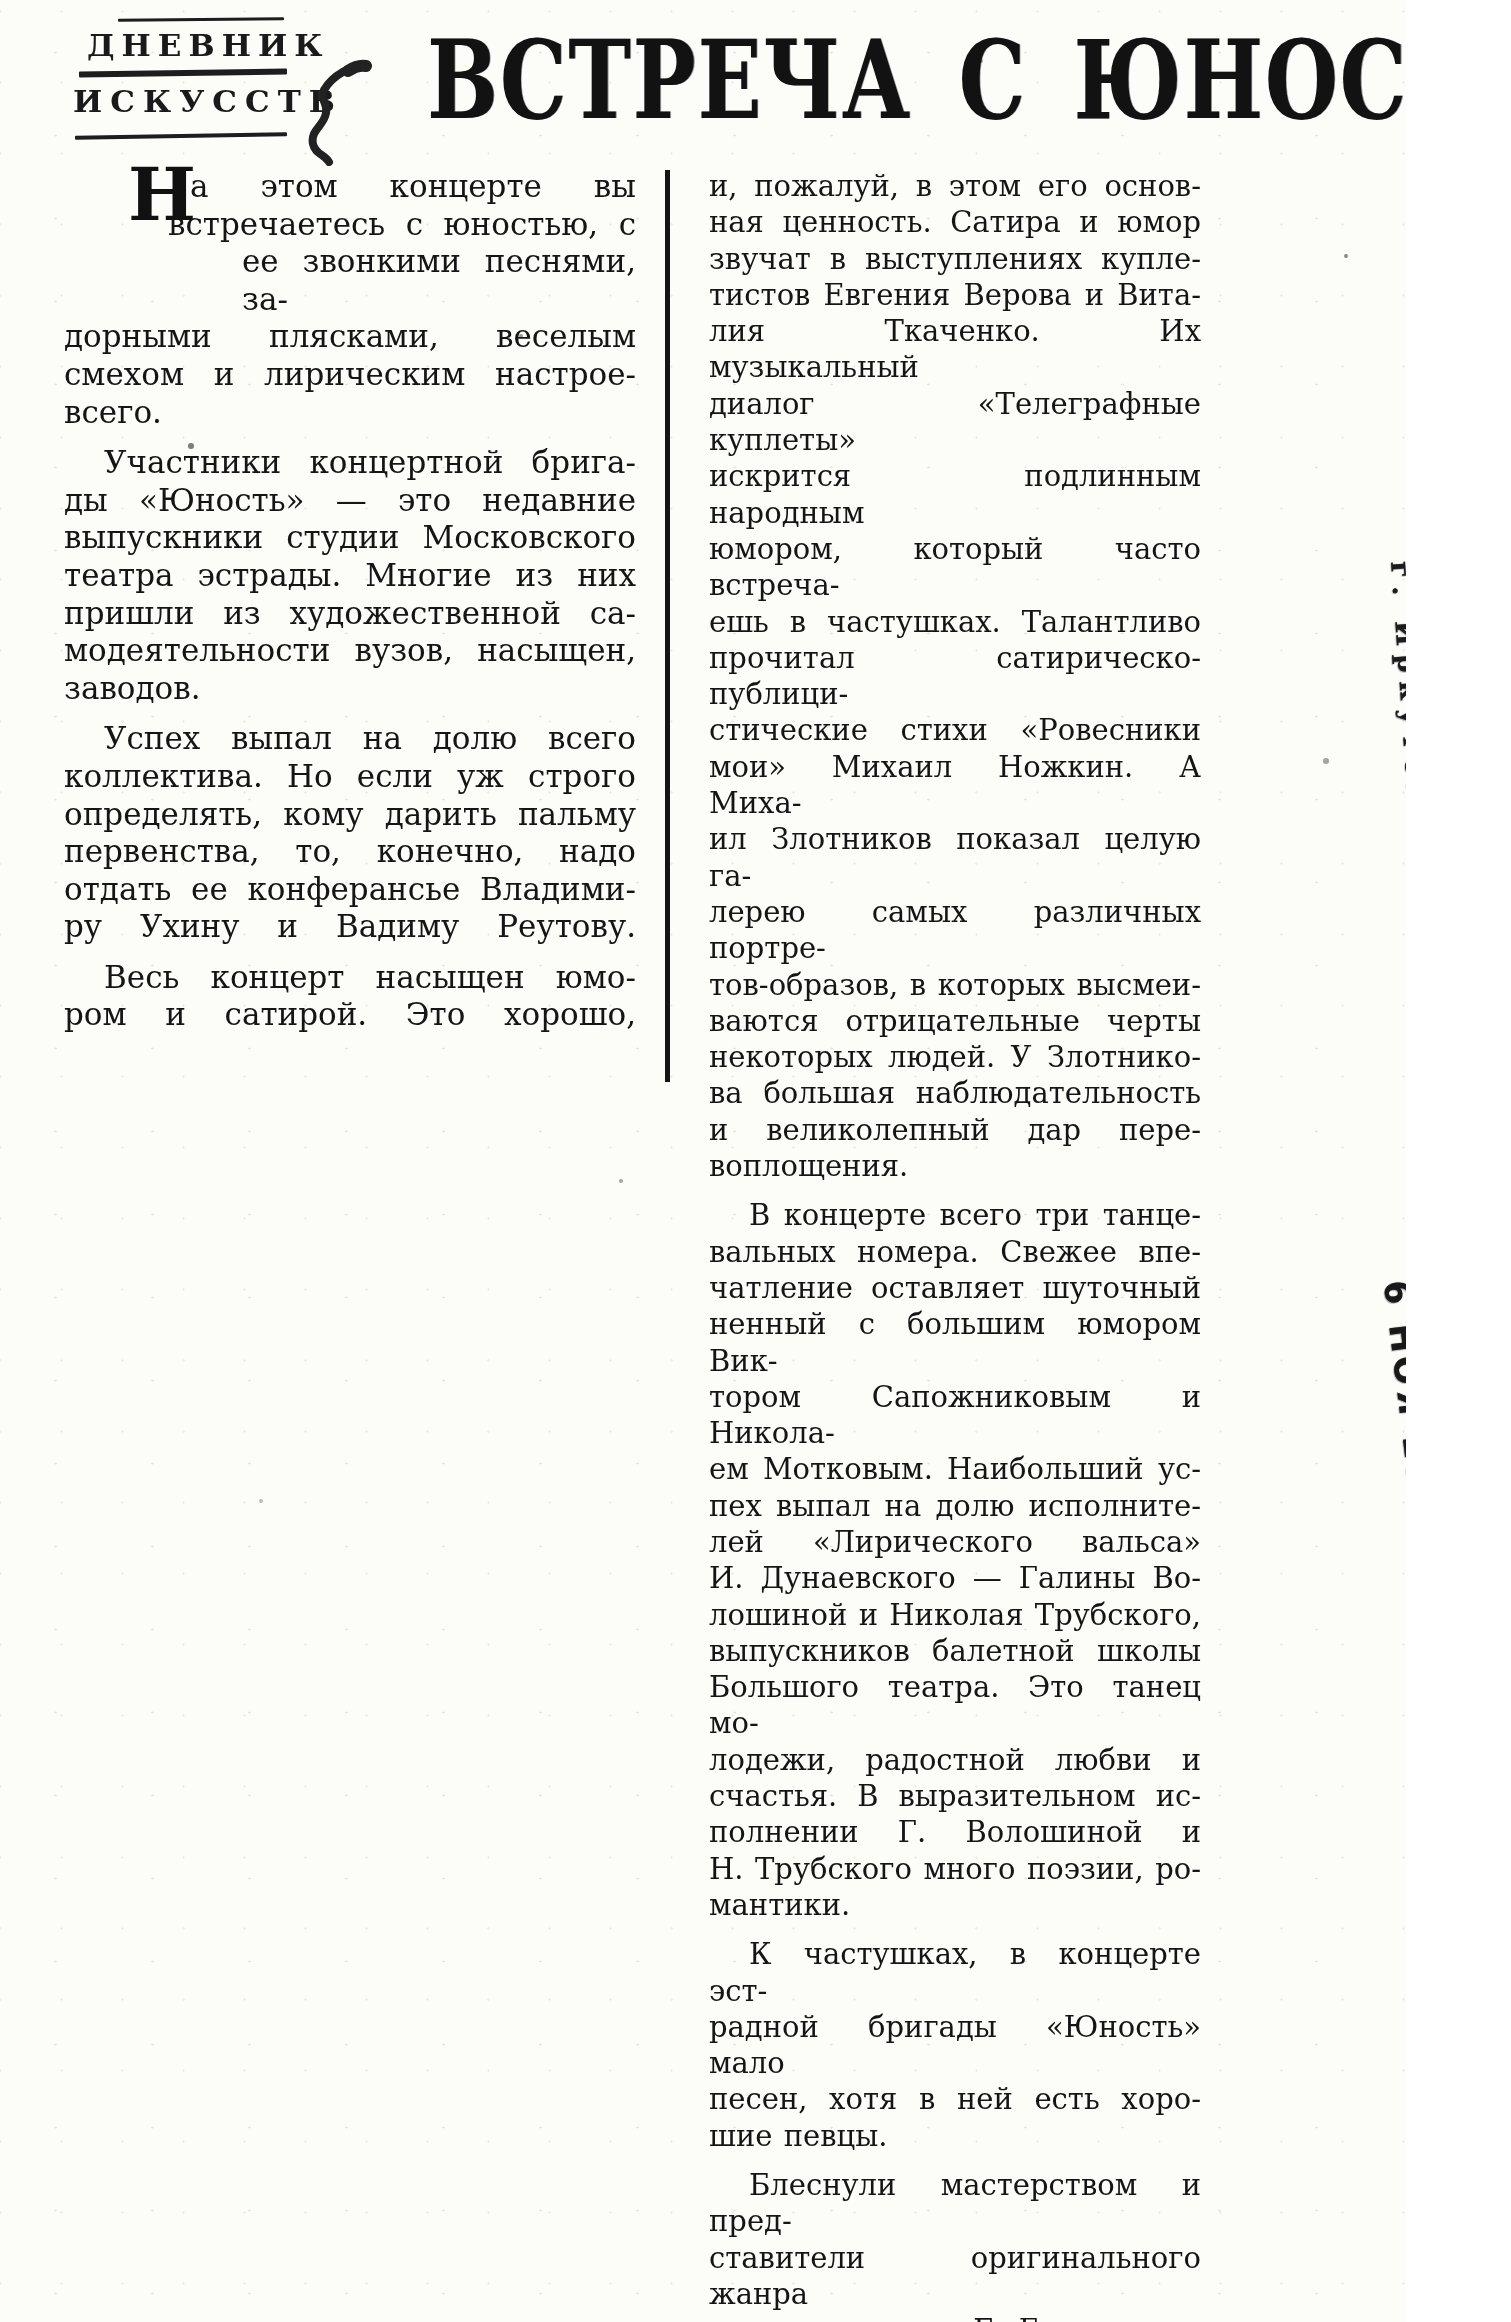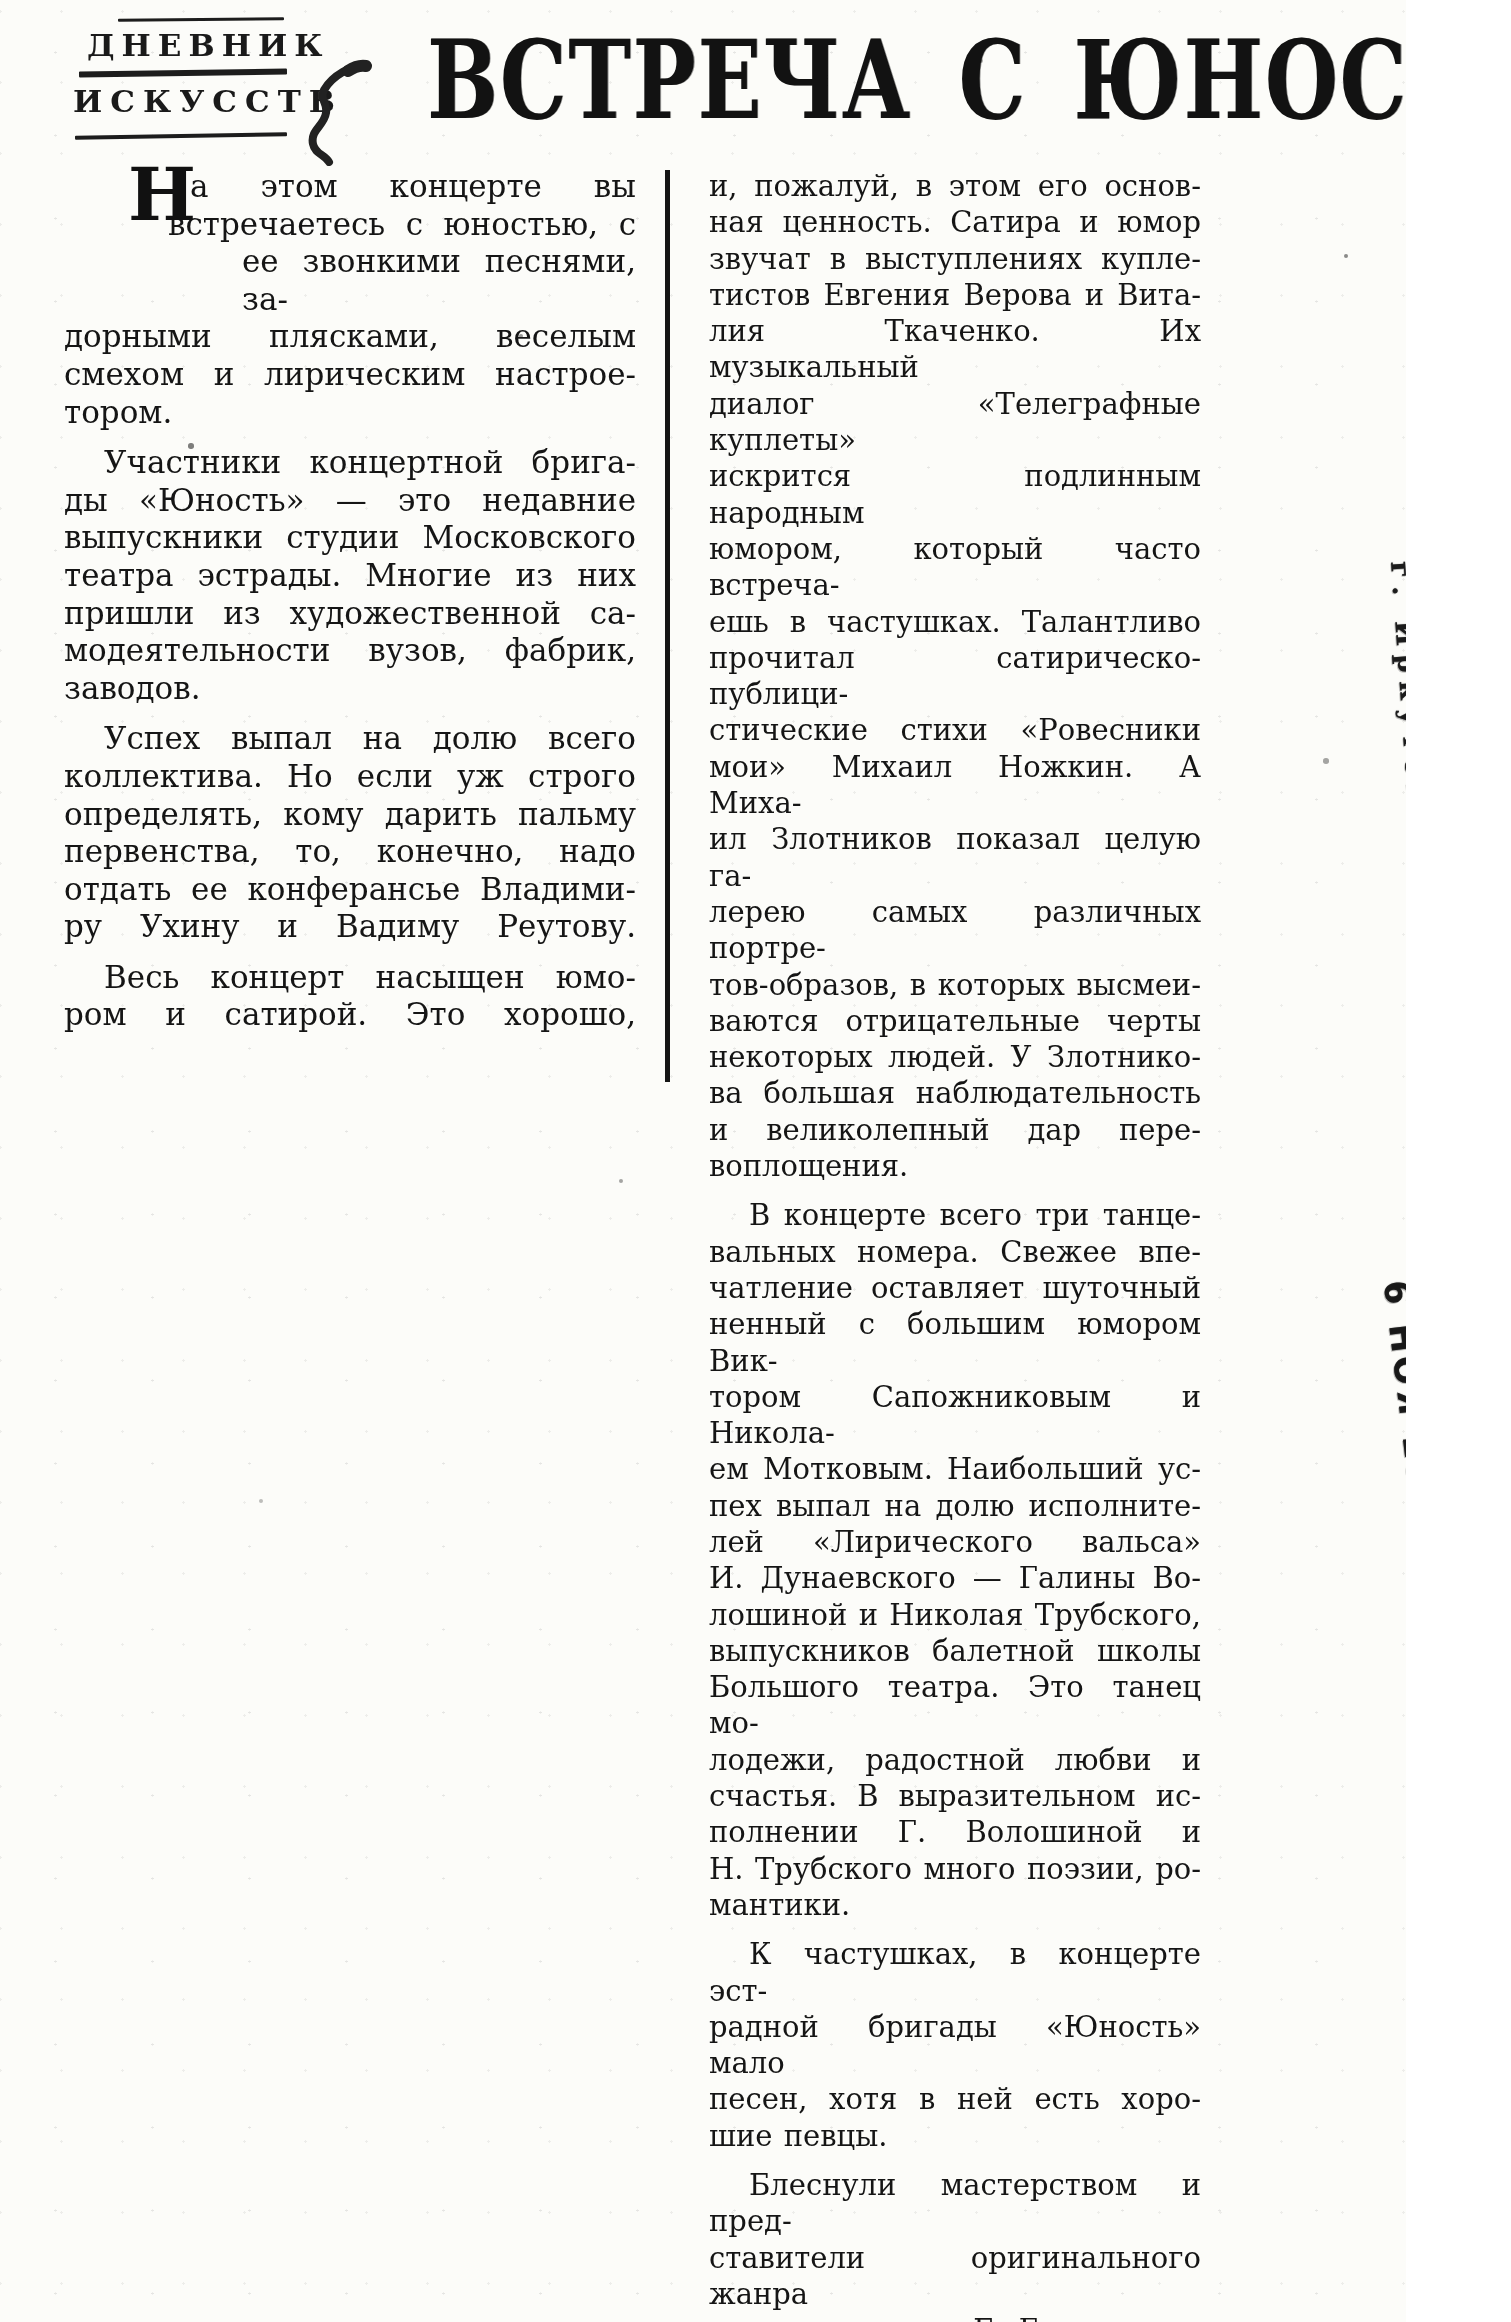--- a/index.html
+++ b/index.html
@@ -104,29 +104,29 @@
   <div class="edge-dots"></div>
 
   <div class="column col-left">
       <div class="para">
         <span class="dropcap">Н</span>
         <div class="line" style="padding-left: 126px;">а этом концерте вы</div>
         <div class="line" style="padding-left: 104px;">встречаетесь с юностью, с</div>
         <div class="line" style="padding-left: 178px;">ее звонкими песнями, за-</div>
         <div class="line">дорными плясками, веселым</div>
         <div class="line">смехом и лирическим настрое-</div>
-        <div class="line noj">тором.</div>
+        <div class="line noj">всего.</div>
       </div>
       <div class="para indent">
         <div class="line">Участники концертной брига-</div>
         <div class="line">ды «Юность» — это недавние</div>
         <div class="line">выпускники студии Московского</div>
         <div class="line">театра эстрады. Многие из них</div>
         <div class="line">пришли из художественной са-</div>
-        <div class="line">модеятельности вузов, фабрик,</div>
+        <div class="line">модеятельности вузов, насыщен,</div>
         <div class="line noj">заводов.</div>
       </div>
       <div class="para indent">
         <div class="line">Успех выпал на долю всего</div>
         <div class="line">коллектива. Но если уж строго</div>
         <div class="line">определять, кому дарить пальму</div>
         <div class="line">первенства, то, конечно, надо</div>
         <div class="line">отдать ее конферансье Владими-</div>
         <div class="line">ру Ухину и Вадиму Реутову.</div>
       </div>

